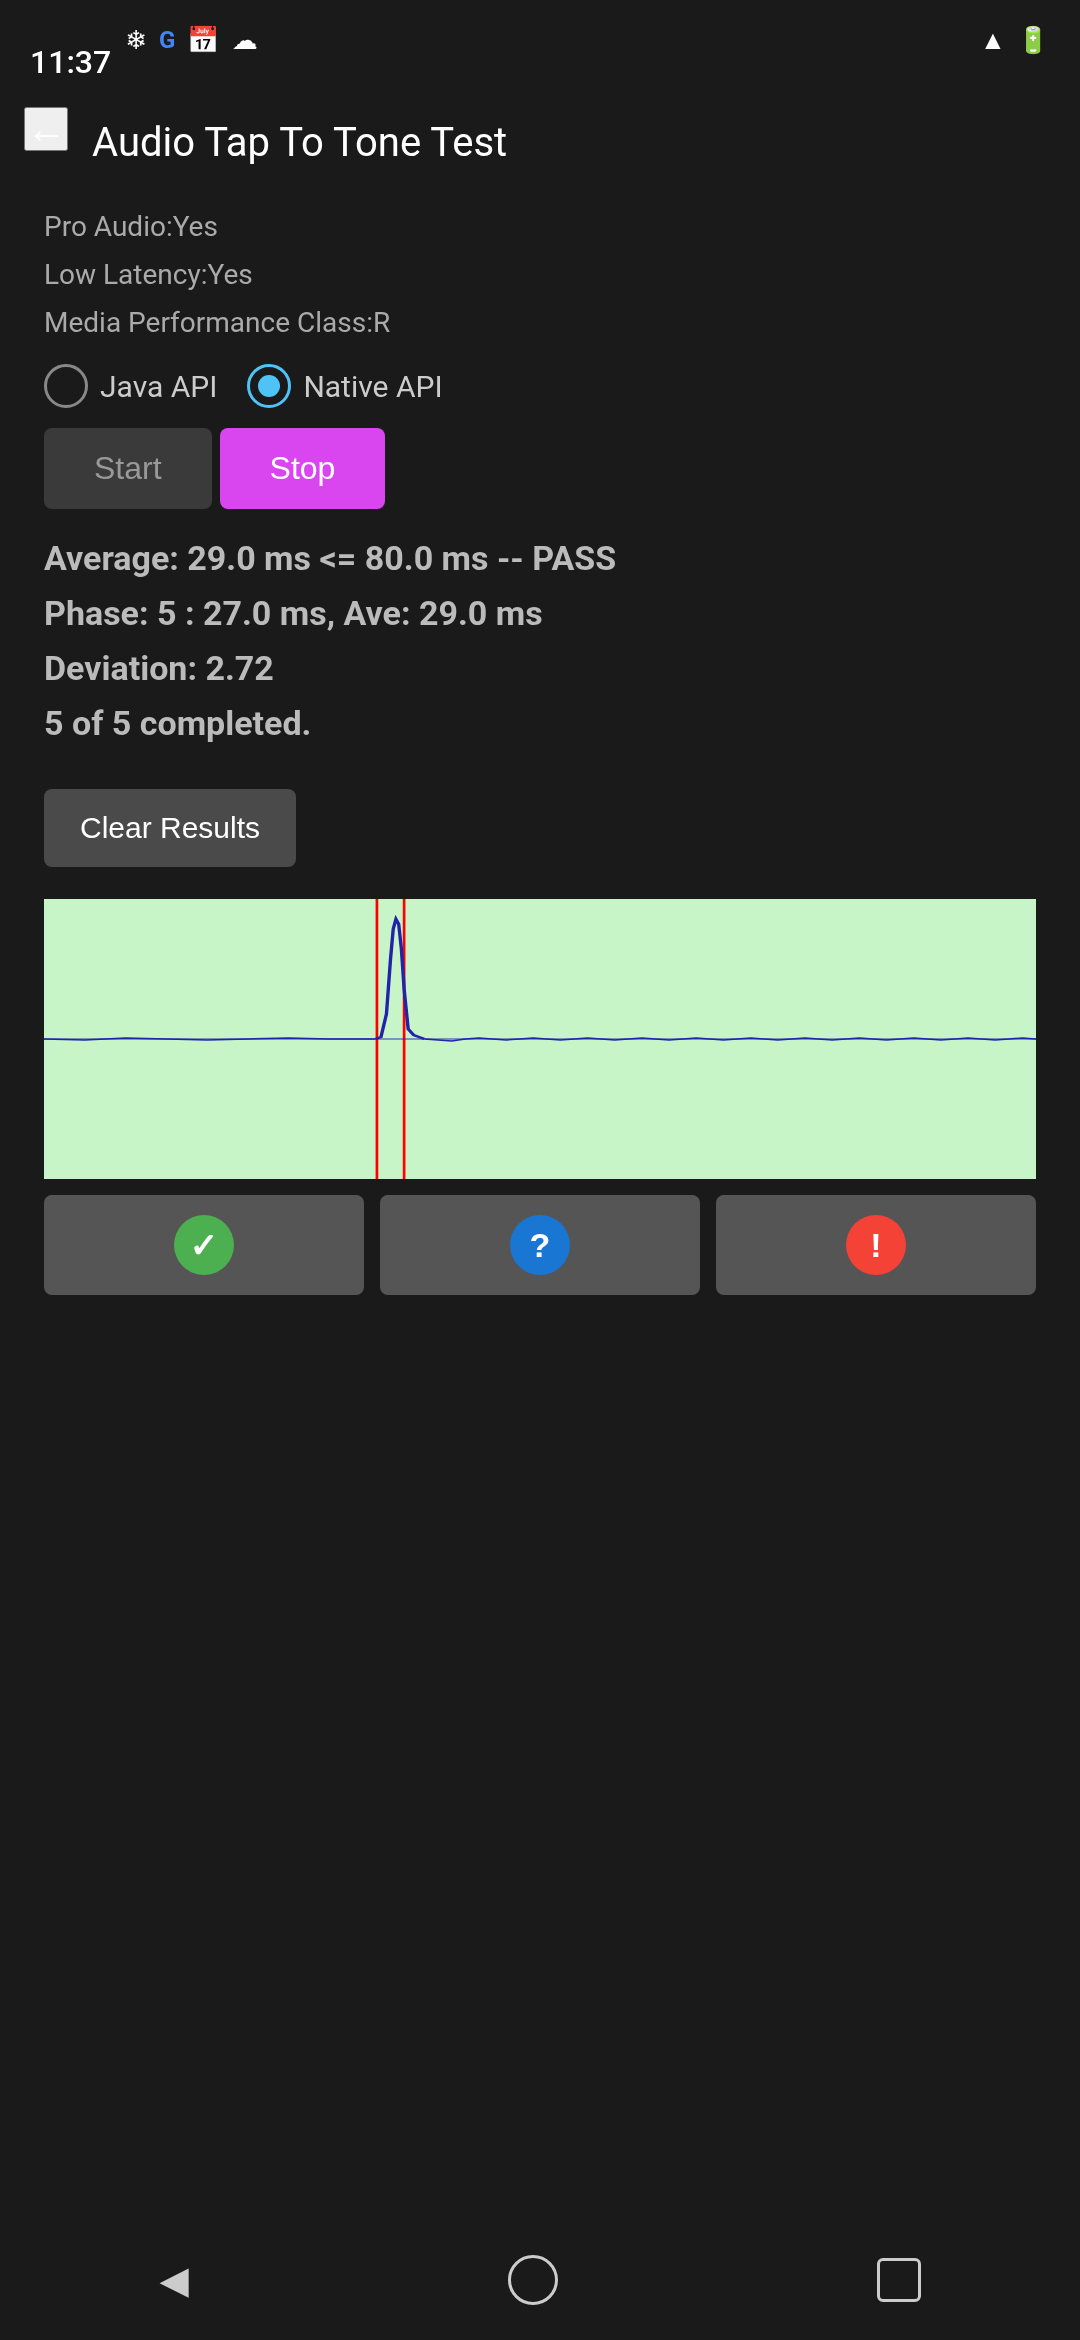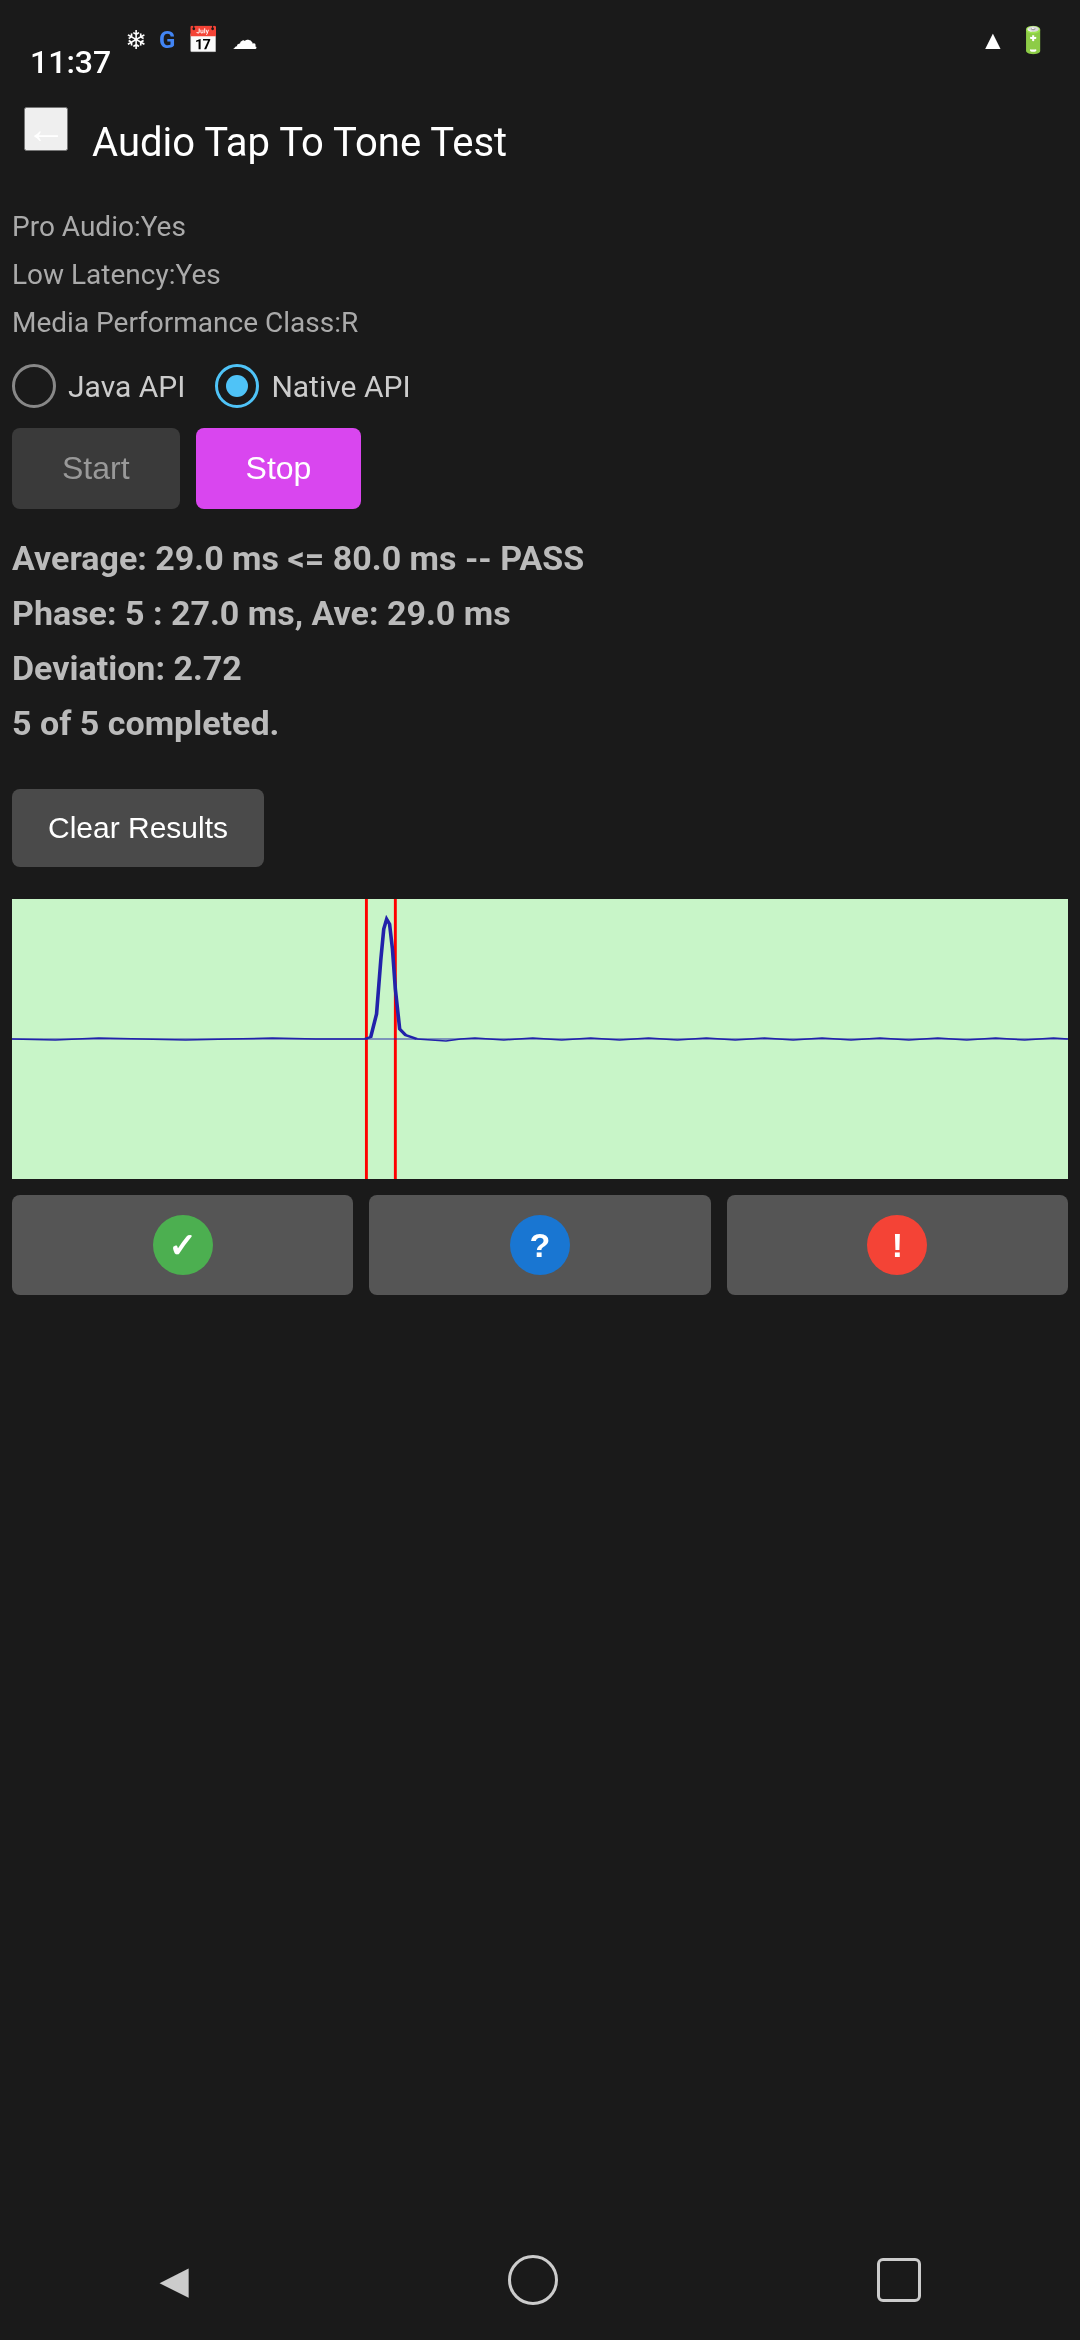--- a/index.html
+++ b/index.html
@@ -77,21 +77,21 @@
 
     .app-title {
       color: #ffffff;
       font-size: 40px;
       font-weight: 400;
       margin-top: 27px;
     }
 
     
     .content {
-      padding: 20px 12px;
+      padding: 20px 44px;
     }
 
     .info-text {
       font-size: 28px;
       color: #aaaaaa;
       line-height: 1.5;
       margin-bottom: 6px;
     }
 
     
@@ -133,21 +133,21 @@
     }
 
     .radio-label {
       font-size: 30px;
       color: #cccccc;
     }
 
     
     .button-row {
       display: flex;
-      gap: 16px;
+      gap: 8px;
       margin: 20px 0;
     }
 
     .btn {
       padding: 22px 50px;
       border-radius: 8px;
       border: none;
       font-size: 32px;
       font-weight: 500;
       cursor: pointer;

